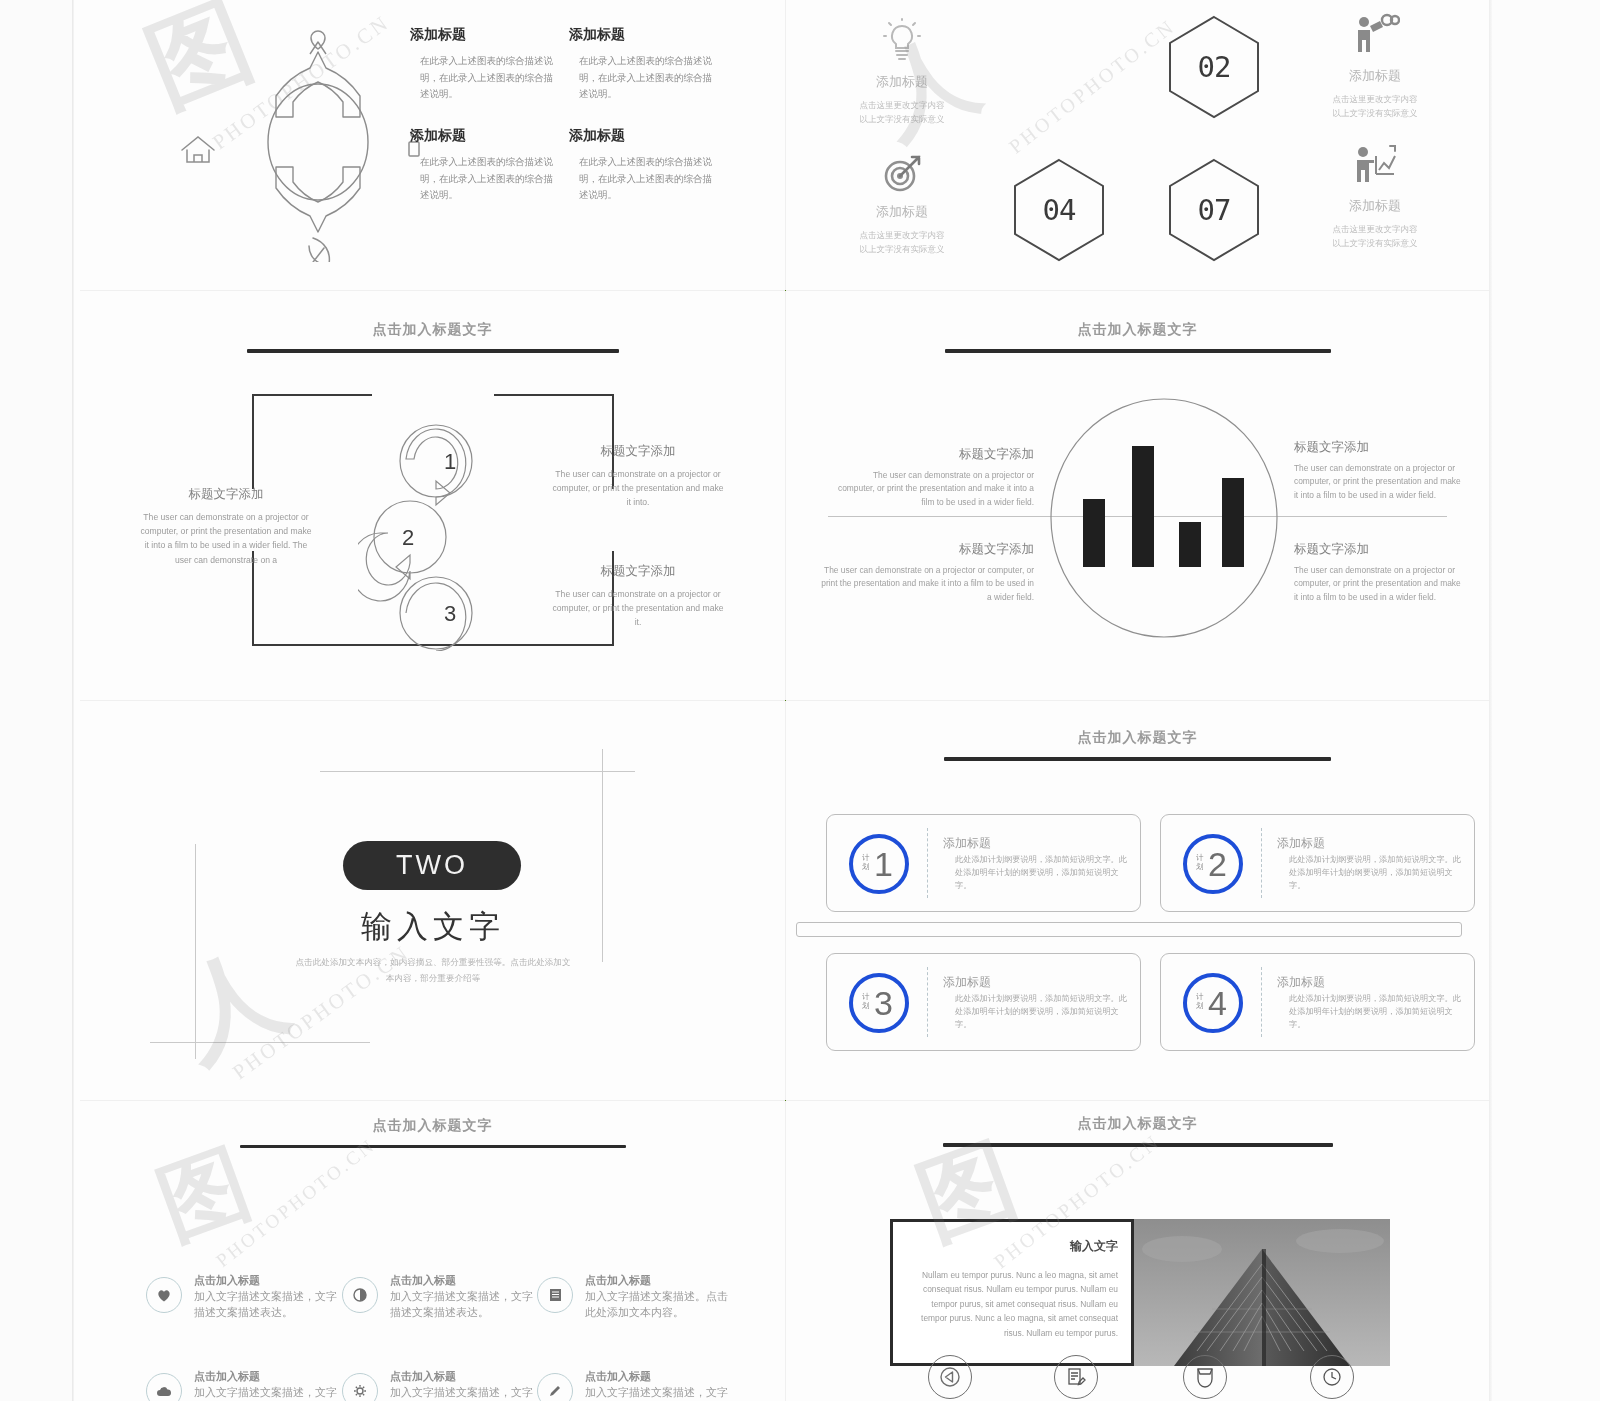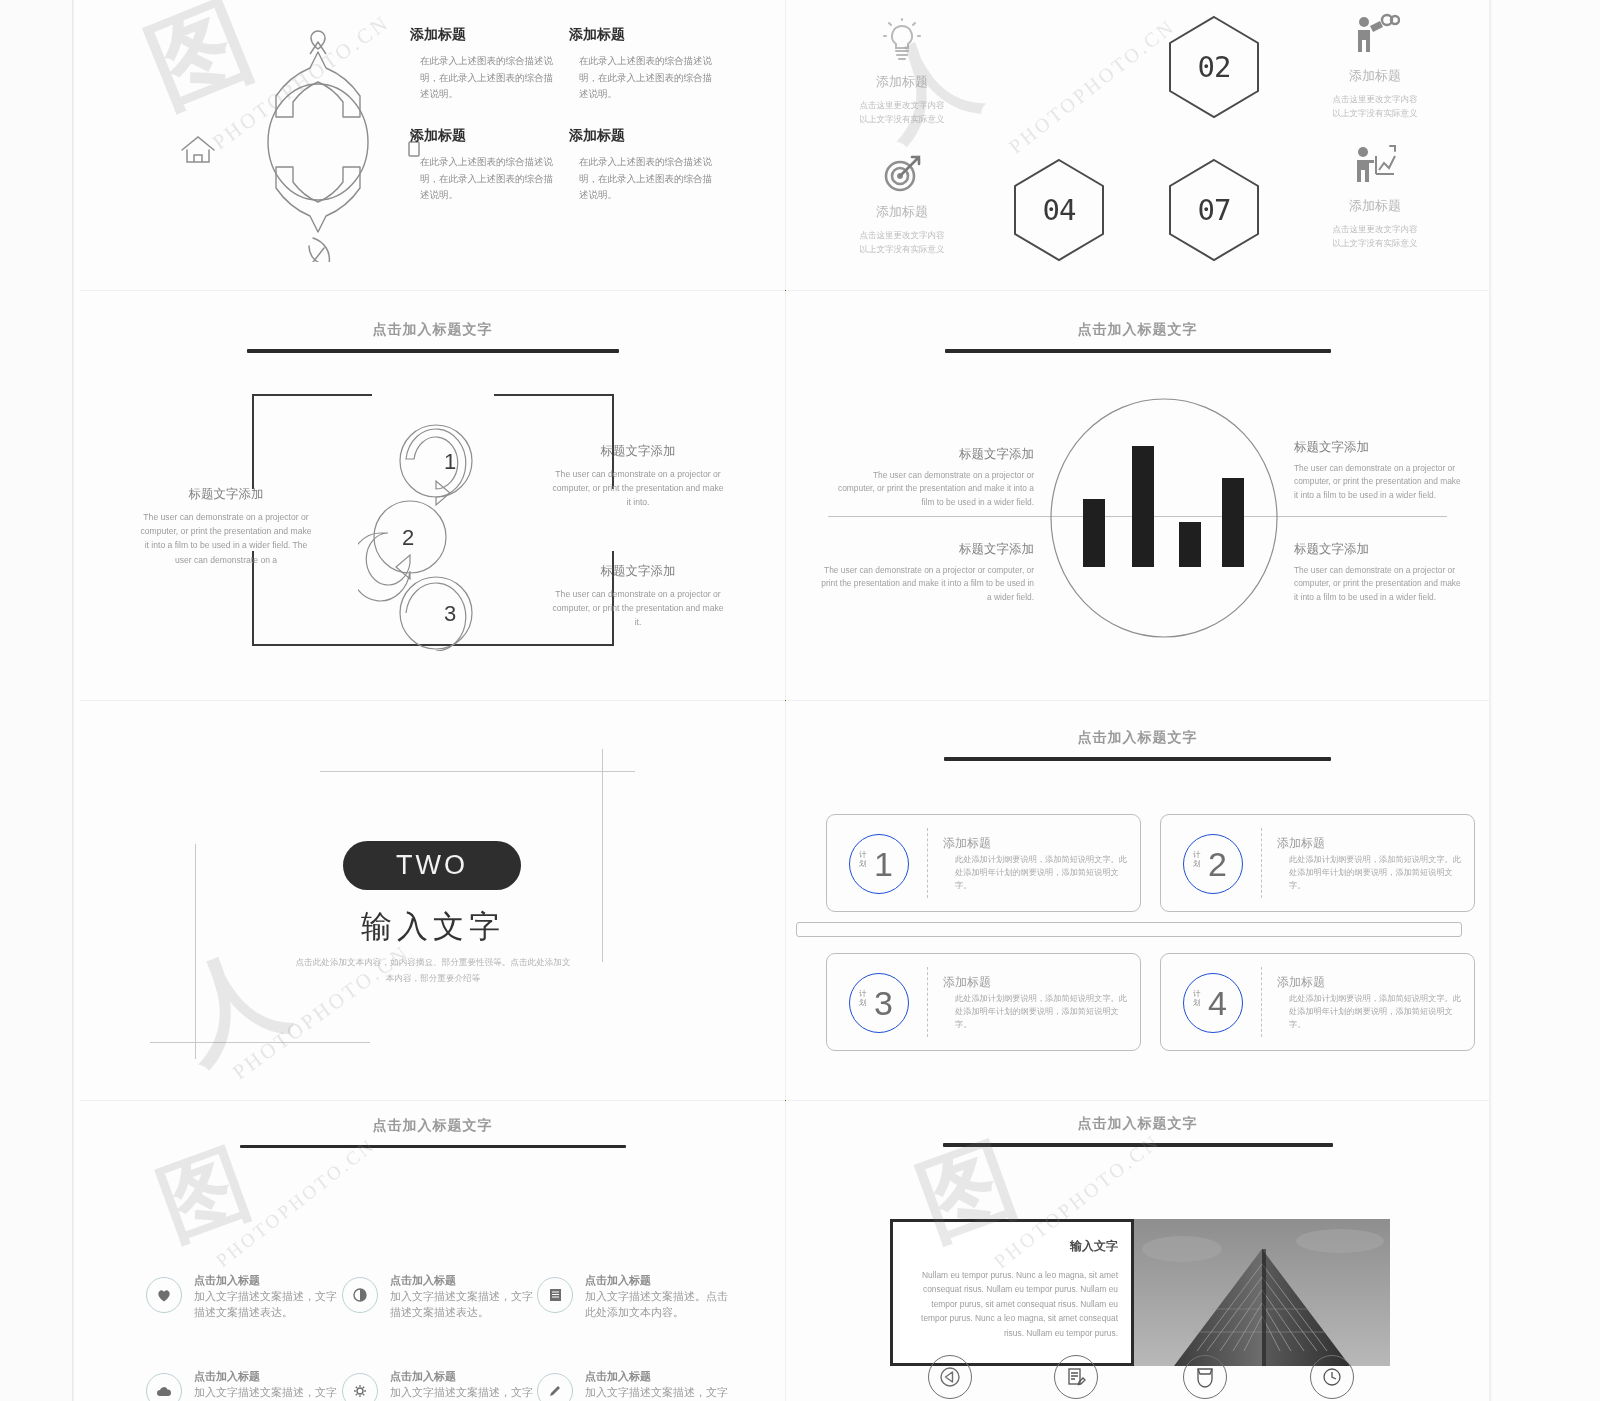--- a/index.html
+++ b/index.html
@@ -56,21 +56,21 @@
               font-size:27px; letter-spacing:3px; font-weight:300; }
   .two-cn { position:absolute; left:183px; top:205px; width:340px; text-align:center; font-size:31px;
             color:#333; letter-spacing:5px; font-weight:300; }
   .two-sub{ position:absolute; left:213px; top:253px; width:280px; text-align:center; font-size:8.6px;
             line-height:1.9; color:#b2b2b2; }
   .ln { position:absolute; background:#c9c9c9; }
 
   
   .card { position:absolute; width:315px; height:98px; border:1px solid #bdbdbd; border-radius:9px; background:#fdfdfd;}
   .card .circ { position:absolute; left:22px; top:19px; width:60px; height:60px; border-radius:50%;
-                border:1px solid #1d4ed8; display:flex; align-items:center; justify-content:center; }
+                border:4px solid #1d4ed8; display:flex; align-items:center; justify-content:center; }
   .card .circ .num { font-size:34px; color:#6e6e6e; font-weight:300; margin-left:9px; }
   .card .circ .ji { position:absolute; left:9px; top:15px; font-size:7.5px; color:#8a8a8a; line-height:1.25; width:10px;}
   .card .dash { position:absolute; left:100px; top:13px; bottom:13px; width:0; border-left:1px dashed #b9c6cc; }
   .card .ch  { position:absolute; left:116px; top:20px; font-size:12px; color:#9b9b9b; }
   .card .cp  { position:absolute; left:128px; top:38px; width:180px; font-size:8.2px; line-height:1.6; color:#a8a8a8; }
   .ribbon { position:absolute; left:10px; top:221px; width:666px; height:15px; border:1px solid #bdbdbd; border-radius:3px; background:#fdfdfd;}
   .ribbon:after{ content:""; position:absolute; left:4px; top:4px; right:-4px; bottom:-4px; border:1px solid #cfcfcf; border-radius:3px; z-index:-1;}
 
   
   .ig-item { position:absolute; width:200px; }

